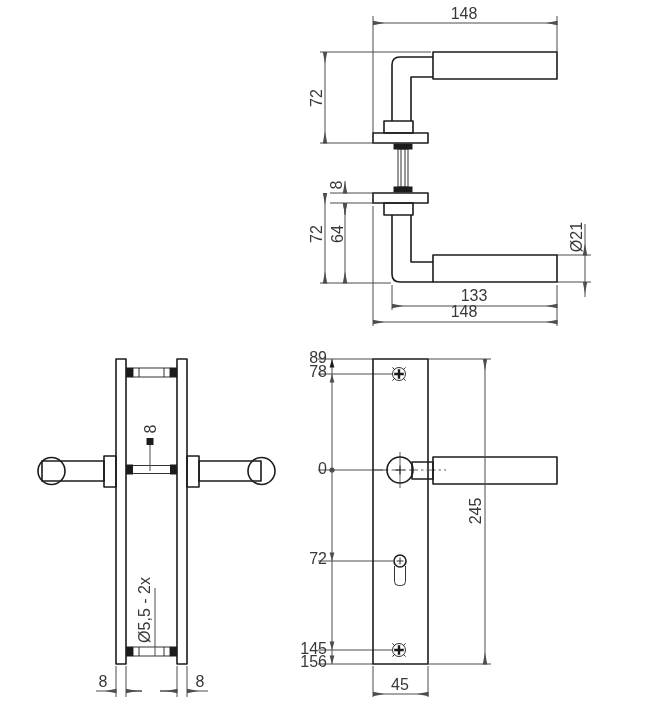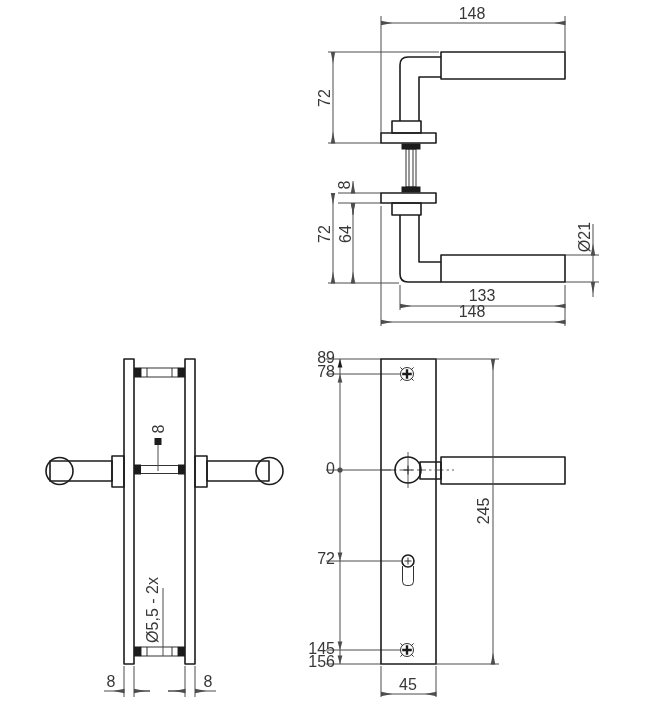--- a/index.html
+++ b/index.html
@@ -1,16 +1,16 @@
 <!DOCTYPE html>
 <html><head>
 <meta charset="utf-8">
 <style>
   html,body{margin:0;padding:0;background:#ffffff;}
-  .stage{width:581px;height:704px;background:#ffffff;position:relative;font-family:"Liberation Sans",sans-serif;padding-left:8px;}
+  .stage{width:581px;height:704px;background:#ffffff;position:relative;font-family:"Liberation Sans",sans-serif;}
   svg{display:block;}
   .obj{fill:none;stroke:#1c1c1c;stroke-width:1.6;stroke-linejoin:round;stroke-linecap:butt;}
   .objthin{fill:none;stroke:#1c1c1c;stroke-width:0.9;}
   .fillb{fill:#1c1c1c;stroke:none;}
   .dim{fill:none;stroke:#4d4d4d;stroke-width:1;}
   .dimA{marker-start:url(#dimarrow);marker-end:url(#dimarrow);}
   .dimE{marker-end:url(#dimarrow);}
   .cl{fill:none;stroke:#4d4d4d;stroke-width:0.9;}
   .dimtxt{font-family:"Liberation Sans",sans-serif;font-size:16px;fill:#383838;}
   .anc-mid{text-anchor:middle;}

